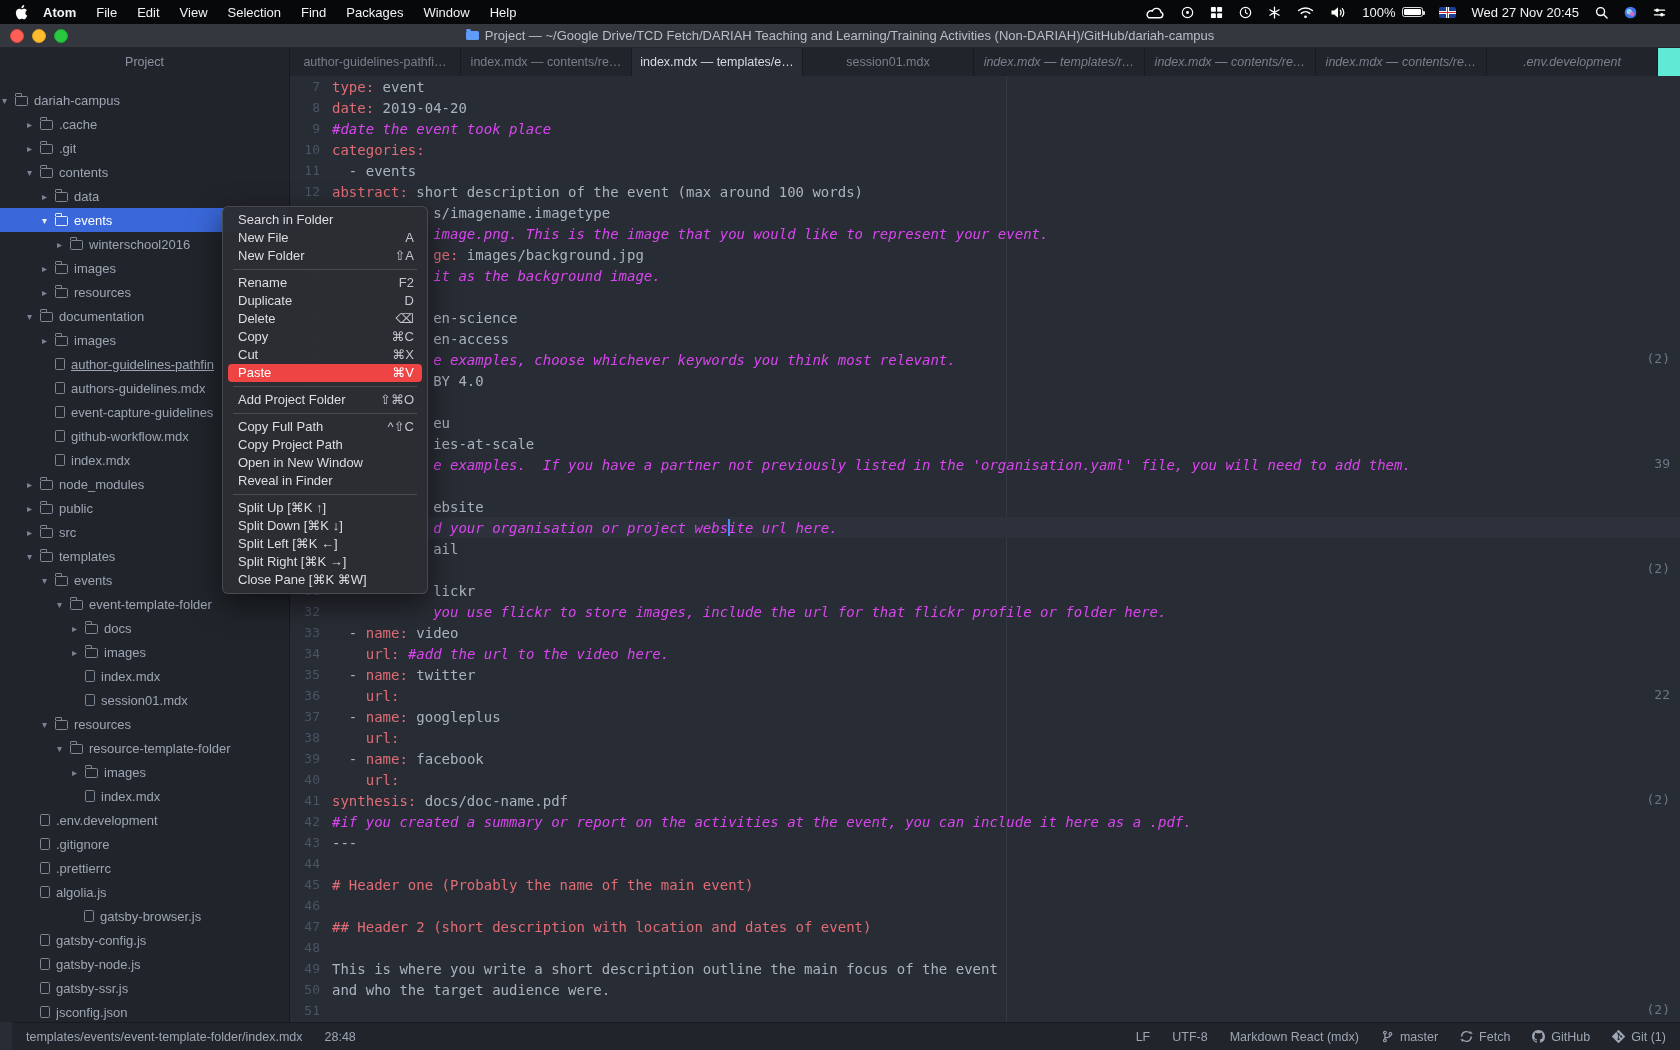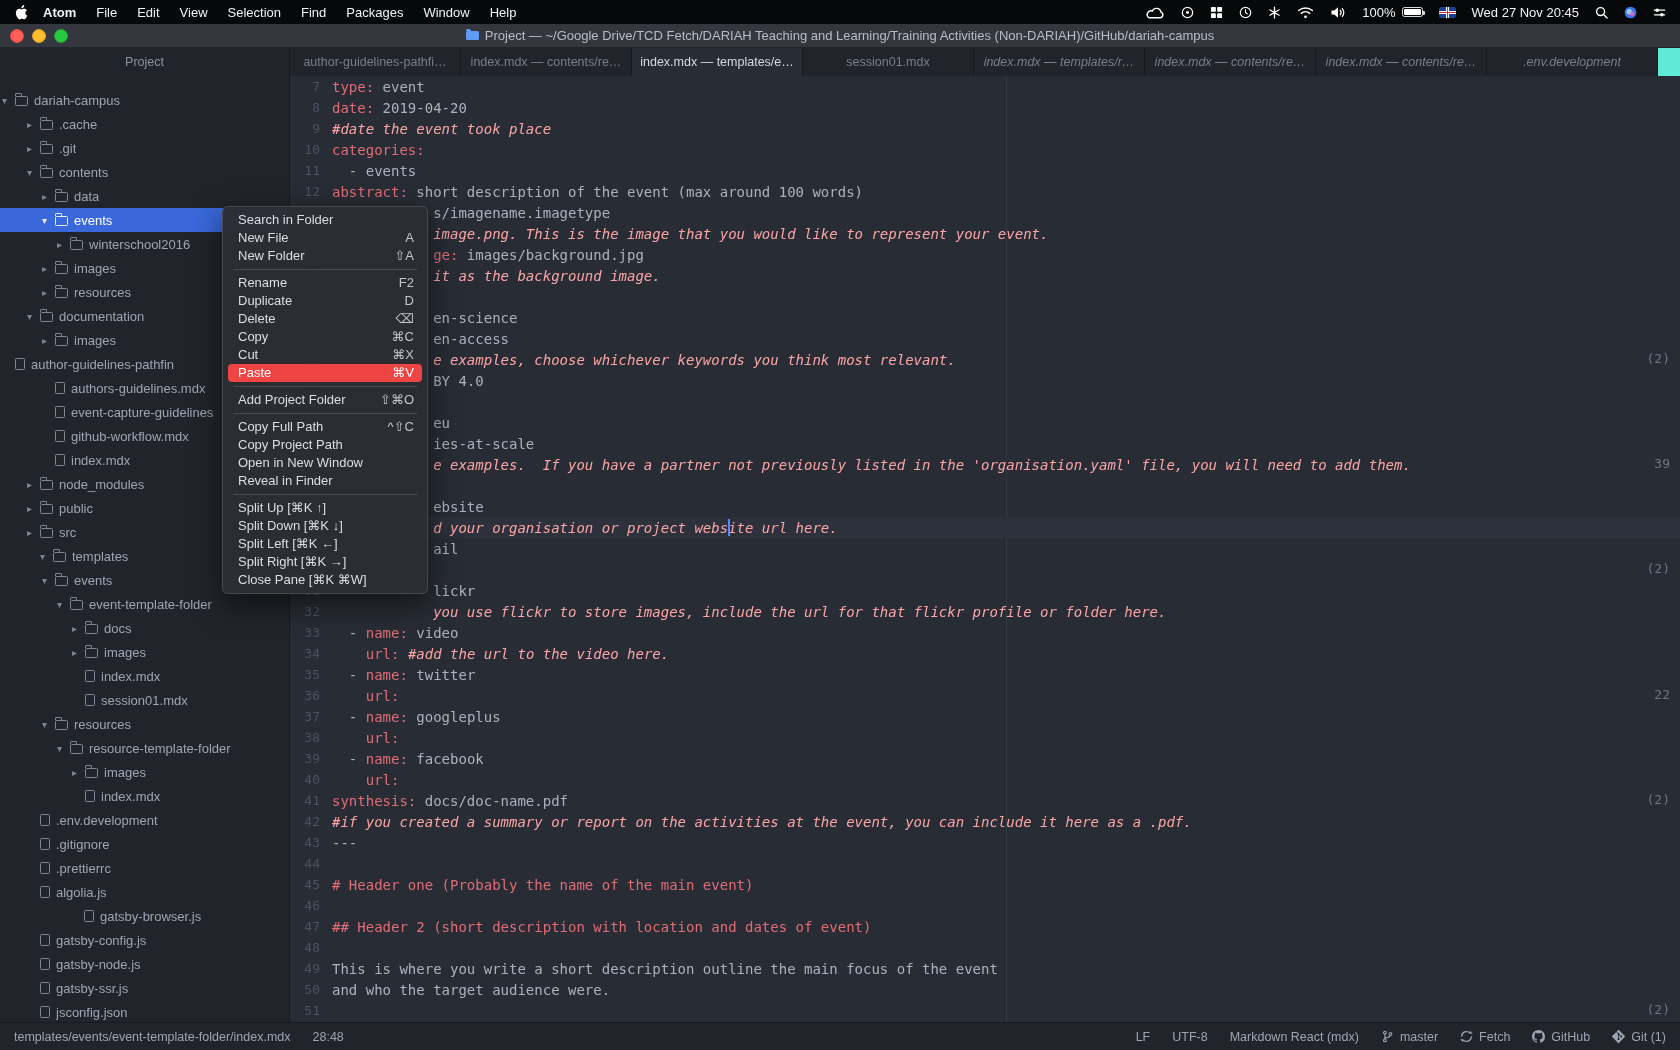--- a/index.html
+++ b/index.html
@@ -69,27 +69,27 @@
   .tab.italic{font-style:italic;}
   .editor{position:absolute;top:28px;left:0;right:0;bottom:0;font-family:"DejaVu Sans Mono",monospace;font-size:14px;}
   .wrap-guide{position:absolute;left:716px;top:0;bottom:0;width:1px;background:#333842;z-index:0;}
   #code{position:relative;z-index:1;}
   .code-row{height:21px;display:flex;align-items:center;position:relative;white-space:pre;}
   .code-row.current{background:#2c313c;}
   .gut{width:30px;padding-right:12px;flex:none;text-align:right;color:#4b5364;font-size:13px;}
   .code-row.current .gut{color:#737c8c;}
   .code{color:#abb2bf;}
   .code .k{color:#e06c75;}
-  .code .c{color:#fca5a5;font-style:italic;}
+  .code .c{color:#d946ef;font-style:italic;}
   .code .h{color:#e06c75;}
   .caret{position:absolute;top:2px;width:2px;height:17px;background:#528bff;}
   .efrag{position:absolute;right:10px;color:#6e7687;font-size:13px;z-index:1;}
 
   
-  .statusbar{position:absolute;left:0;right:0;bottom:0;height:28px;background:#21252b;border-top:1px solid #181a1f;
+  .statusbar{position:absolute;left:12px;right:0;bottom:0;height:28px;background:#21252b;border-top:1px solid #181a1f;
              display:flex;align-items:center;padding:0 14px;color:#9da5b4;font-size:12.5px;box-sizing:border-box;z-index:30;}
   .sb-path{margin-right:22px;white-space:nowrap;}
   .sb-cursor{white-space:nowrap;}
   .sb-right{margin-left:auto;display:flex;align-items:center;gap:22px;}
   .sb-seg{display:flex;align-items:center;gap:6px;white-space:nowrap;cursor:default;}
   .sb-seg svg{display:block;height:13px;width:13px;}
 
   
   .ctx{position:absolute;left:222px;top:206px;width:206px;box-sizing:border-box;background:rgba(43,45,51,.97);
        border:1px solid rgba(255,255,255,.14);border-radius:6px;padding:4px 0;z-index:60;
@@ -279,21 +279,21 @@
           <div class="tree-row" style="padding-left: 25px;">
             <span class="chev open"></span>
             <span class="i-folder"></span>
             <span class="tlabel">documentation</span>
           </div>
           <div class="tree-row" style="padding-left: 40px;">
             <span class="chev closed"></span>
             <span class="i-folder"></span>
             <span class="tlabel">images</span>
           </div>
-          <div class="tree-row" style="">
+          <div class="tree-row" style="padding-left: 40px; text-decoration: underline;">
             <span class="chev"></span>
             <span class="i-file"></span>
             <span class="tlabel">author-guidelines-pathfin</span>
           </div>
           <div class="tree-row" style="padding-left: 40px;">
             <span class="chev"></span>
             <span class="i-file"></span>
             <span class="tlabel">authors-guidelines.mdx</span>
           </div>
           <div class="tree-row" style="padding-left: 40px;">
@@ -319,21 +319,21 @@
           <div class="tree-row" style="padding-left: 25px;">
             <span class="chev closed"></span>
             <span class="i-folder"></span>
             <span class="tlabel">public</span>
           </div>
           <div class="tree-row" style="padding-left: 25px;">
             <span class="chev closed"></span>
             <span class="i-folder"></span>
             <span class="tlabel">src</span>
           </div>
-          <div class="tree-row" style="padding-left: 38px; text-align: right;">
+          <div class="tree-row" style="padding-left: 25px; text-align: right;">
             <span class="chev open"></span>
             <span class="i-folder"></span>
             <span class="tlabel">templates</span>
           </div>
           <div class="tree-row" style="padding-left: 40px;">
             <span class="chev open"></span>
             <span class="i-folder"></span>
             <span class="tlabel">events</span>
           </div>
           <div class="tree-row" style="padding-left: 55px;">

